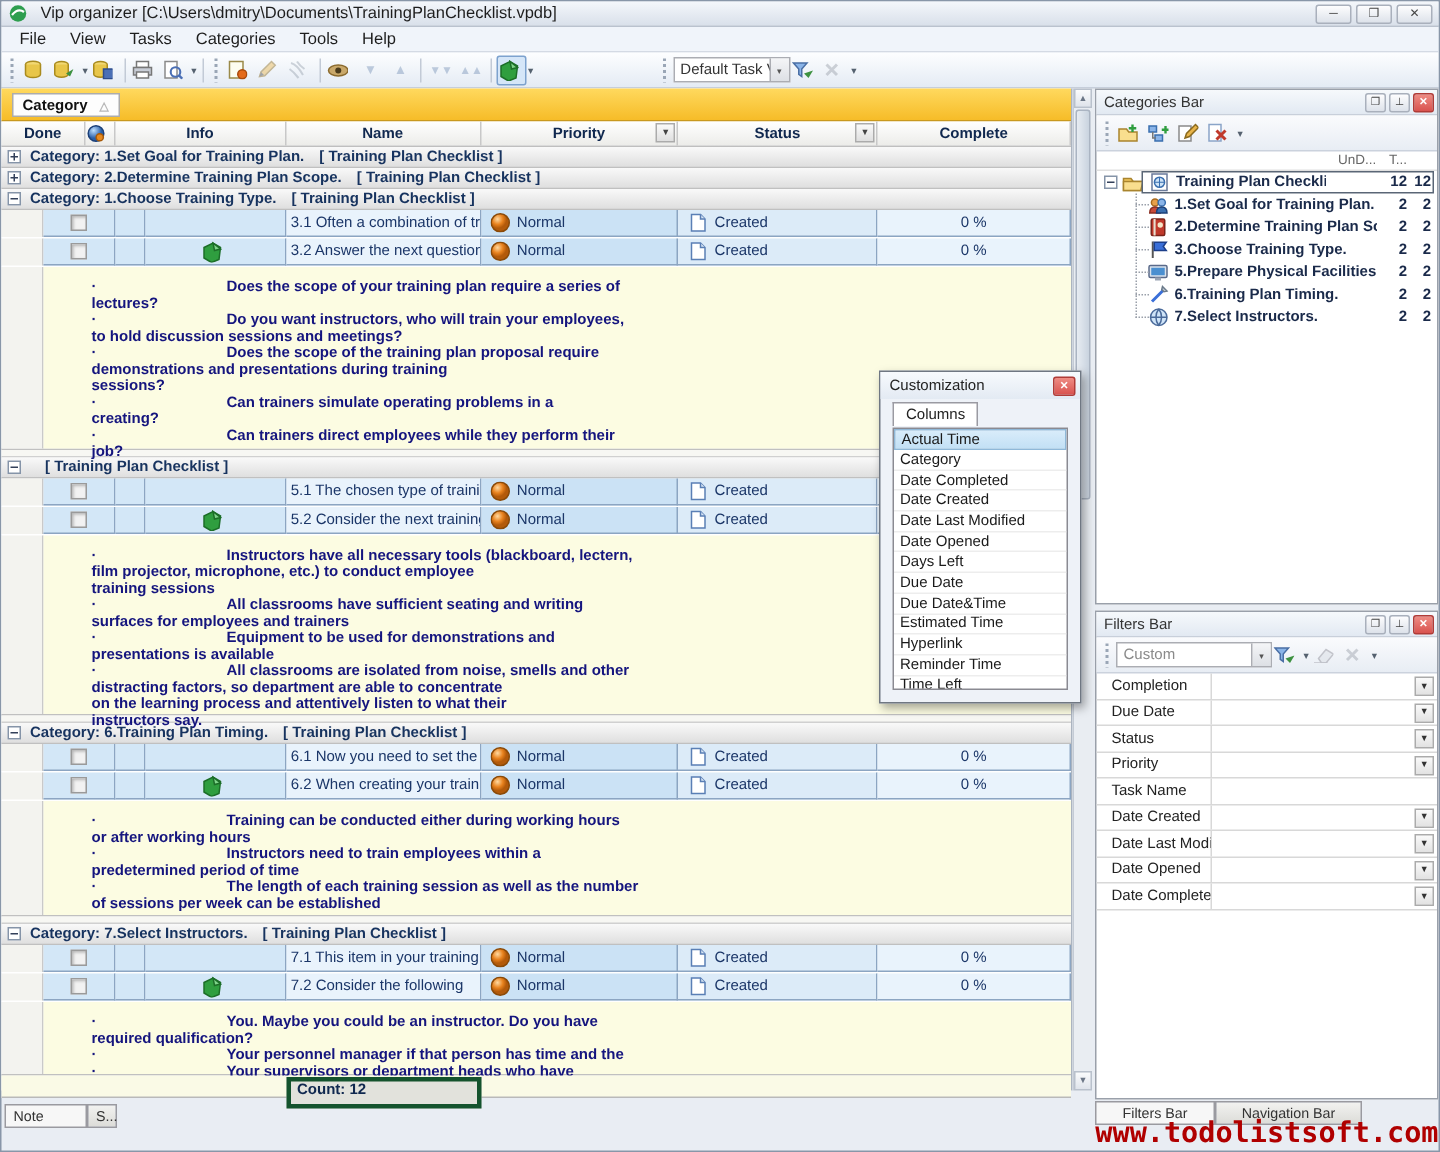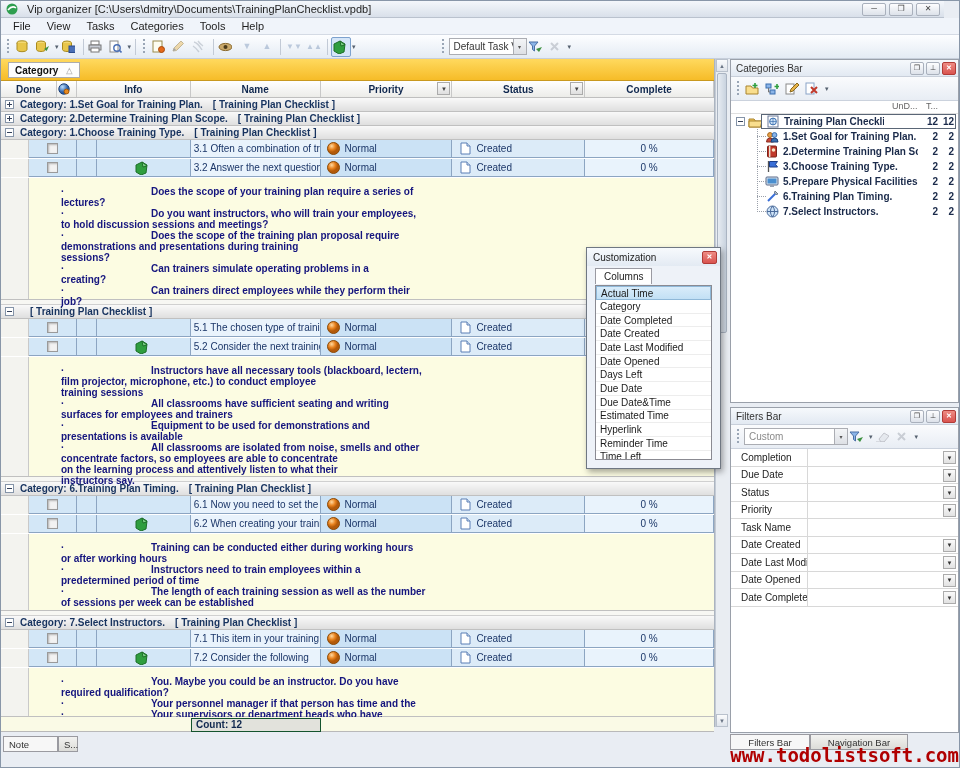--- a/index.html
+++ b/index.html
@@ -1,20 +1,20 @@
 <!DOCTYPE html>
 <html><head>
 <meta charset="utf-8">
 <style>
   *{box-sizing:border-box;margin:0;padding:0}
   html,body{width:960px;height:768px;overflow:hidden}
   body{font-family:"Liberation Sans",sans-serif;font-size:10px;background:#E9EDF3;position:relative}
   #win{position:absolute;inset:0;border:1px solid #8896A8;background:#E9EDF3}
   
-  #titlebar{position:absolute;left:0;top:0;right:15px;height:17px;background:linear-gradient(#F4F7FB,#D9E0EA);border-bottom:1px solid #BAC2CE;display:flex;align-items:center;padding:0 4px;color:#1e1e1e;font-size:11px}
+  #titlebar{position:absolute;left:0;top:0;right:0;height:17px;background:linear-gradient(#F4F7FB,#D9E0EA);border-bottom:1px solid #BAC2CE;display:flex;align-items:center;padding:0 4px;color:#1e1e1e;font-size:11px}
   #titlebar .ttl{flex:1;white-space:nowrap;overflow:hidden;margin-left:4px}
   .winbtn{width:24px;height:13px;border:1px solid #A9B0BC;border-radius:2px;background:linear-gradient(#FDFDFE,#DDE2EA);margin-left:3px;display:flex;align-items:center;justify-content:center;font-size:8px;color:#444;line-height:1}
   
   #menubar{position:absolute;left:0;top:17px;right:0;height:17px;background:#F0F4FA;border-bottom:1px solid #D4DAE4;display:flex;align-items:center;padding-left:4px}
   .mitem{padding:2px 8px;color:#1e1e1e;font-size:11px}
   
   #toolbar{position:absolute;left:0;top:34px;right:0;height:24px;background:linear-gradient(#FDFEFF,#E4EBF4);border-bottom:1px solid #C6CEDA;display:flex;align-items:center;padding-left:2px}
   .grip{width:5px;height:16px;margin:0 3px;background:repeating-linear-gradient(#9AA6B6 0 2px,transparent 2px 4px);background-size:2px 100%;background-repeat:no-repeat;background-position:1px 0}
   .tbtn{width:20px;height:20px;display:flex;align-items:center;justify-content:center;border:1px solid transparent;border-radius:2px}
   .tbtn.checked{border-color:#7DA2CE;background:#D5E6F8}
@@ -48,21 +48,21 @@
   .c-comp{width:129px;background:#E9F3FC;justify-content:center}
   .chk{width:11px;height:11px;background:#F2F2F2;border:1px solid #9A9A9A;box-shadow:inset 1px 1px 2px rgba(0,0,0,.25)}
   .icsp{display:inline-flex;width:14px;height:14px;align-items:center;justify-content:center;margin-right:4px;flex:none}
   .notes{display:flex;border-bottom:1px solid #C0C0C0}
   .notes .gut{border-right:1px solid #C9C9C9}
   .nbody{flex:1;background:#FCFCE2;color:#15157E;font-weight:bold;line-height:11px;padding-top:8px}
   .nln{padding-left:32px;white-space:nowrap}
   .nln .b{display:inline-block;width:90px}
   .spacer{height:5px;background:#F7F7F3;border-bottom:1px solid #D0D0D0}
   #gridfooter{height:15px;background:#FAFAE6;position:relative;border-bottom:1px solid #B9B9B9}
-  #countbox{position:absolute;left:190px;top:1px;width:130px;height:14px;background:#E2E2DC;border:1px solid #14532d;color:#10284F;font-weight:bold;padding-left:4px}
+  #countbox{position:absolute;left:190px;top:1px;width:130px;height:21px;background:#E2E2DC;border:3px solid #14532d;color:#10284F;font-weight:bold;padding-left:4px}
   
   #vscroll{position:absolute;left:714px;top:58px;width:13px;bottom:40px;background:#E9EDF2;border-left:1px solid #C4CBD5}
   .sbtn{position:absolute;left:0;right:0;height:13px;background:linear-gradient(#FAFBFC,#DFE4EB);border:1px solid #B9C1CC;color:#6B7686;font-size:6px;display:flex;align-items:center;justify-content:center}
   #sthumb{position:absolute;left:1px;right:1px;top:14px;height:260px;background:linear-gradient(90deg,#E7ECF2,#C9D3DF);border:1px solid #AAB4C2;border-radius:2px}
   
   .panel{position:absolute;left:729px;width:229px;background:#fff;border:1px solid #9AA0AA}
   .ptitle{height:17px;background:linear-gradient(#F6F9FC,#E2E9F2);border-bottom:1px solid #C8CFDA;display:flex;align-items:center;padding:0 2px 0 5px;color:#333;font-size:10px}
   .ptitle .sp{flex:1}
   .pbtn{width:14px;height:13px;border:1px solid #A9B0BC;border-radius:2px;background:linear-gradient(#FDFDFE,#DDE2EA);display:flex;align-items:center;justify-content:center;font-size:7px;color:#444;margin-left:2px}
   .pbtn.close{background:linear-gradient(#EE8C84,#D9534F);border-color:#B03B37;color:#fff;font-weight:bold}
@@ -471,21 +471,21 @@
           <span class="gut"></span>
           <div class="nbody">
             <div class="nln"><span class="b">·</span><span>Instructors have all necessary tools (blackboard, lectern,</span></div>
             <div class="nln">film projector, microphone, etc.) to conduct employee</div>
             <div class="nln">training sessions</div>
             <div class="nln"><span class="b">·</span><span>All classrooms have sufficient seating and writing</span></div>
             <div class="nln">surfaces for employees and trainers</div>
             <div class="nln"><span class="b">·</span><span>Equipment to be used for demonstrations and</span></div>
             <div class="nln">presentations is available</div>
             <div class="nln"><span class="b">·</span><span>All classrooms are isolated from noise, smells and other</span></div>
-            <div class="nln">concentrate factors, so employees are able to concentrate</div>
+            <div class="nln">distracting factors, so department are able to concentrate</div>
             <div class="nln">on the learning process and attentively listen to what their</div>
             <div class="nln">instructors say.</div>
           </div>
         </div>
         <div class="spacer"></div>
         <div class="grow">
           <span class="expbox minus"></span>
           <span>Category: 6.Training Plan Timing.</span>
           <span class="gsuffix">[ Training Plan Checklist ]</span>
         </div>

